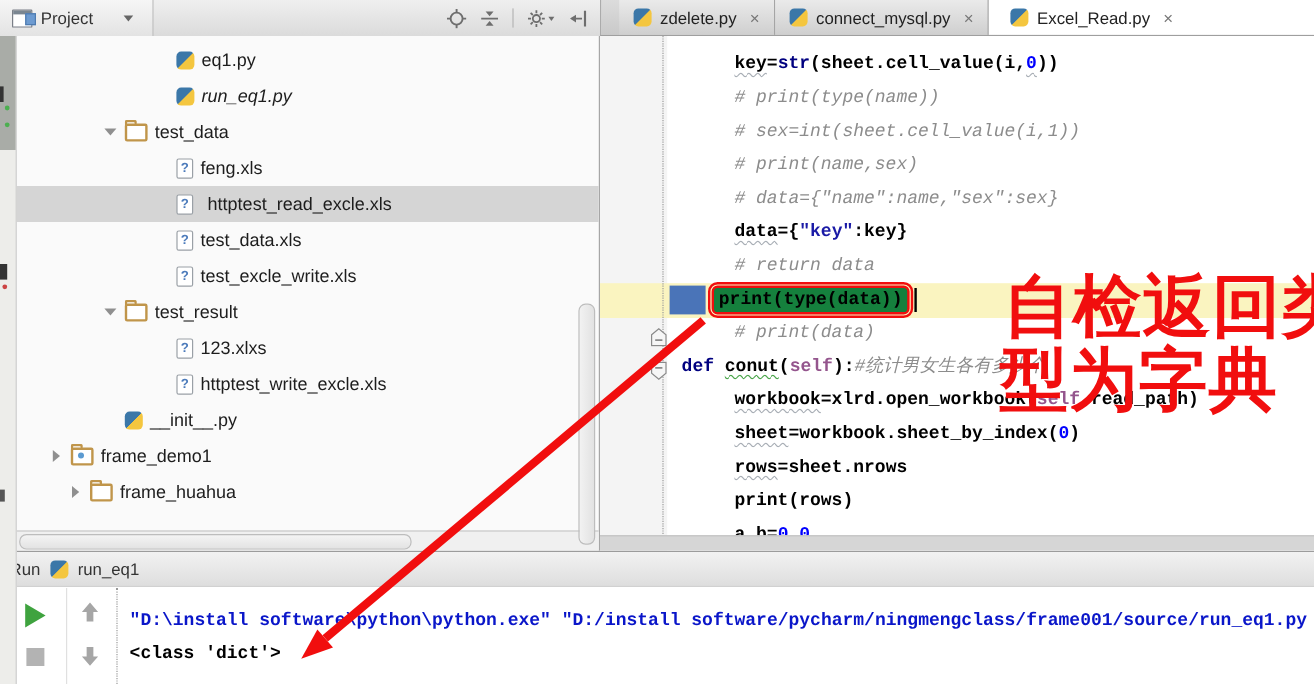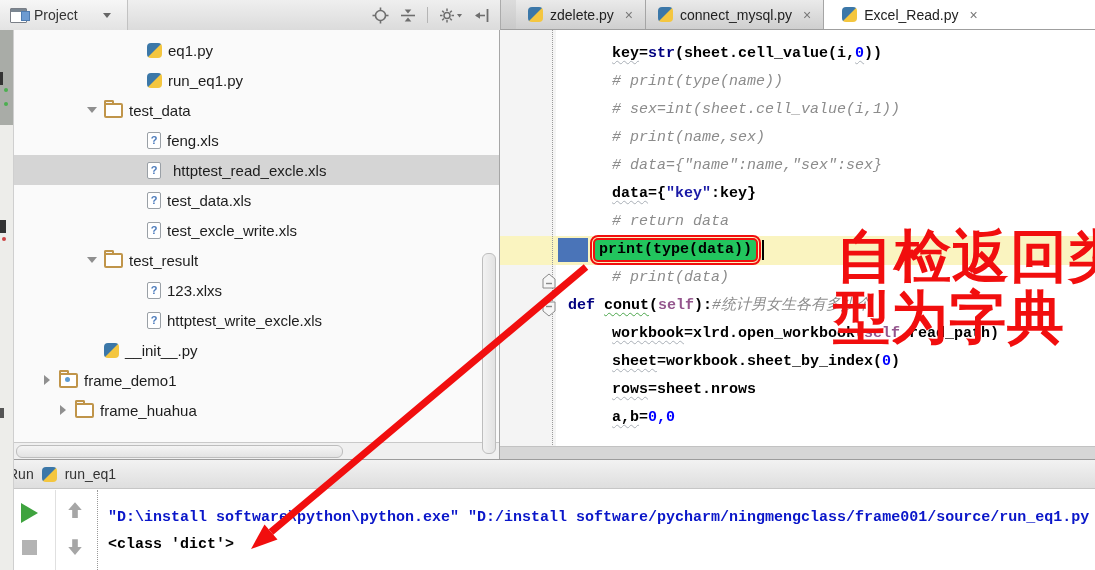--- a/index.html
+++ b/index.html
@@ -62,21 +62,21 @@
   .kw{color:#000080;font-weight:700;}
   .num{color:#0000FF;}
   .com{color:#8C8C8C;font-style:italic;font-weight:500;}
   .self{color:#94558D;}
   .str{color:#1A1AA6;font-weight:700;}
   .wavy-gray{text-decoration:underline wavy #A9AFB6 1px;text-underline-offset:3px;}
   .wavy-green{text-decoration:underline wavy #4CA64C 1px;text-underline-offset:3px;}
   .cl.boxed{display:flex;align-items:center;}
   .sel-lead{display:inline-block;width:30px;height:24px;background:#4A74B8;margin-left:2px;}
   .rb1{display:inline-flex;border:2px solid #F10E0E;border-radius:8px;padding:1px;margin-left:2px;}
-  .rb2{display:inline-flex;border:2px solid #F10E0E;border-radius:5px;background:#22c55e;padding:0 4px;}
+  .rb2{display:inline-flex;border:2px solid #F10E0E;border-radius:5px;background:#15803d;padding:0 4px;}
   .sel-code{color:#000;line-height:20px;}
   .caret{display:inline-block;width:2px;height:20px;background:#000;margin-left:1px;}
   .fold-mark{position:absolute;left:42px;z-index:4;}
   .ebottom{position:absolute;left:0;right:0;bottom:0;height:12px;background:#D6D6D6;border-top:1px solid #C2C2C2;z-index:6;}
   
   .run{position:absolute;left:0;top:459px;width:1095px;height:111px;background:#fff;}
   .run-head{height:30px;background:linear-gradient(#F2F2F2,#DEDEDE);border-top:1px solid #9C9C9C;border-bottom:1px solid #C6C6C6;display:flex;align-items:center;gap:8px;padding-left:8px;font-size:14px;color:#333;box-sizing:border-box;}
   .run-tools{position:absolute;left:13px;top:31px;bottom:0;width:84px;border-right:1px dotted #999;display:flex;}
   .rt-col{width:42px;position:relative;}
   .rt-col:first-child{border-right:1px solid #E0E0E0;}
@@ -172,21 +172,21 @@
     <span class="ls-dot" style="left:2px;top:207px;background:#CC4444;"></span>
     <span class="ls-bar" style="left:0;top:378px;width:4px;height:10px;background:#555;"></span>
   </div>
 
   <div class="project-panel">
     <div class="tree">
         <div class="tree-row" style="padding-left: 134px;">
           <span class="fi py"></span>
           <span>eq1.py</span>
         </div>
-        <div class="tree-row" style="padding-left: 134px;">
+        <div class="tree-row" style="padding-left: 134px; font-style: italic;">
           <span class="fi py"></span>
           <span>run_eq1.py</span>
         </div>
         <div class="tree-row" style="padding-left: 73px;">
           <span class="tri exp"></span>
           <span class="fi fold"></span>
           <span>test_data</span>
         </div>
         <div class="tree-row" style="padding-left: 134px;">
           <span class="fi xls"></span>
@@ -262,20 +262,21 @@
         <div class="cl" style="padding-left: 56px;"><span class="com"># print(name,sex)</span></div>
         <div class="cl" style="padding-left: 56px;"><span class="com"># data={"name":name,"sex":sex}</span></div>
         <div class="cl" style="padding-left: 56px;"><span class="wavy-gray">data</span><span>={</span><span class="str">"key"</span><span>:key}</span></div>
         <div class="cl" style="padding-left: 56px;"><span class="com"># return data</span></div>
         <div class="cl boxed"><span class="sel-lead"></span><span class="rb1"><span class="rb2"><span class="sel-code">print(type(data))</span></span></span><span class="caret"></span></div>
         <div class="cl" style="padding-left: 56px;"><span class="com"># print(data)</span></div>
         <div class="cl" style="padding-left: 12px;"><span class="kw">def </span><span class="wavy-green">conut</span><span>(</span><span class="self">self</span><span>):</span><span class="com">#统计男女生各有多少个</span></div>
         <div class="cl" style="padding-left: 56px;"><span class="wavy-gray">workbook</span><span>=xlrd.open_workbook(</span><span class="self">self</span><span>.read_path)</span></div>
         <div class="cl" style="padding-left: 56px;"><span class="wavy-gray">sheet</span><span>=workbook.sheet_by_index(</span><span class="num">0</span><span>)</span></div>
         <div class="cl" style="padding-left: 56px;"><span class="wavy-gray">rows</span><span>=sheet.nrows</span></div>
+        <div class="cl" style="padding-left: 56px;"><span>print(rows)</span></div>
         <div class="cl" style="padding-left: 56px;"><span class="wavy-gray">a,b</span><span>=</span><span class="num">0,0</span></div>
       </div>
     <div class="ebottom"></div>
   </div>
 
   <div class="run">
     <div class="run-head">
       <span>Run</span>
       <span class="fi py"></span>
       <span>run_eq1</span>

